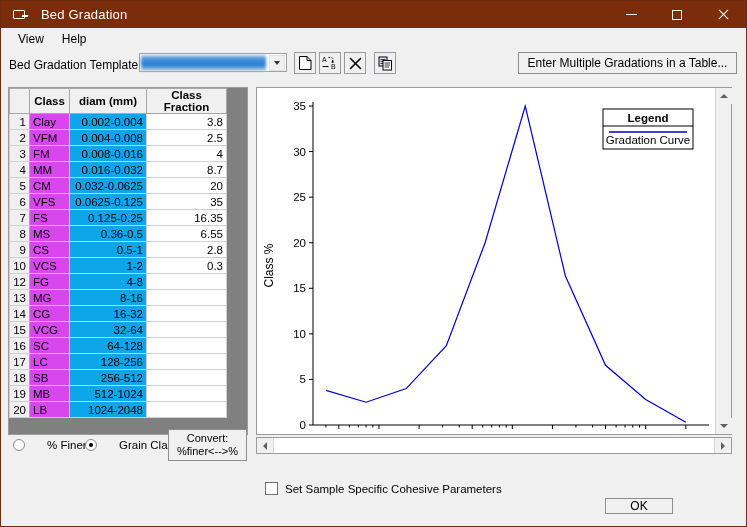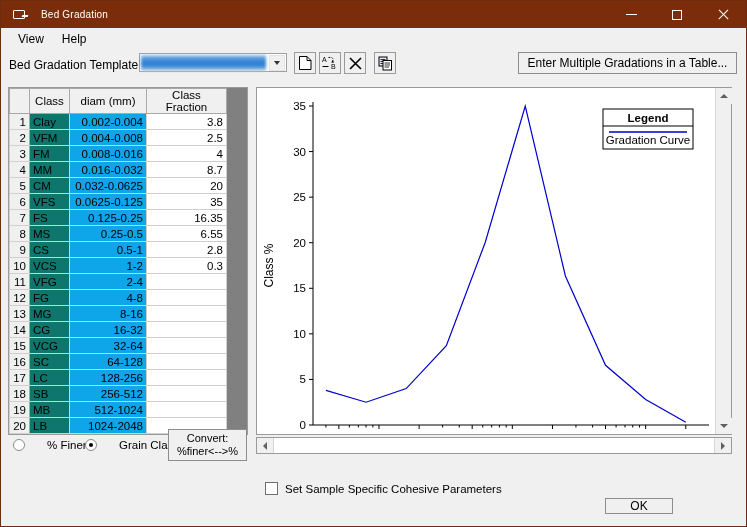--- a/index.html
+++ b/index.html
@@ -8,21 +8,21 @@
     font-family:"Liberation Sans",sans-serif;
     font-size:12px;color:#000;background:#f0f0f0;
   }
   .window{position:absolute;inset:0;background:#f0f0f0;border:1px solid #6b2d0e;box-sizing:border-box;}
 
   
   .titlebar{position:absolute;left:0;top:0;right:0;height:27px;background:#7b2d0b;display:flex;align-items:center;}
   .title-icon{width:16px;height:14px;margin-left:12px;position:relative;}
   .title-icon .f1{position:absolute;left:0;top:2px;width:12px;height:9px;border:1.6px solid #fff;border-radius:1px;box-sizing:border-box;}
   .title-icon .f2{position:absolute;left:9px;top:7px;width:6px;height:2px;background:#fff;transform:skewX(-20deg);}
-  .title-text{color:#fff;font-size:10px;margin-left:12px;letter-spacing:.2px;}
+  .title-text{color:#fff;font-size:13px;margin-left:12px;letter-spacing:.2px;}
   .win-btns{margin-left:auto;display:flex;height:27px;}
   .win-btn{width:46px;height:27px;display:flex;align-items:center;justify-content:center;color:#fff;font-size:13px;}
   .glyph-min{width:11px;height:1px;background:#fff;}
   .glyph-max{width:10px;height:10px;border:1.3px solid #fff;box-sizing:border-box;}
   .glyph-close{position:relative;width:12px;height:12px;}
   .glyph-close:before,.glyph-close:after{content:"";position:absolute;left:0;top:5.5px;width:13px;height:1.3px;background:#fff;}
   .glyph-close:before{transform:rotate(45deg);}
   .glyph-close:after{transform:rotate(-45deg);}
 
   
@@ -42,23 +42,23 @@
   .tb{position:absolute;top:51px;width:22px;height:22px;background:#f0f0f0;border:1px solid #9a9a9a;box-sizing:border-box;display:flex;align-items:center;justify-content:center;}
   .tb1{left:293px;} .tb2{left:318px;} .tb3{left:343px;} .tb4{left:373px;}
 
   .btn-multi{position:absolute;left:517px;top:51px;width:219px;height:22px;background:#f0f0f0;border:1px solid #8d8d8d;box-sizing:border-box;
      font-size:12px;display:flex;align-items:center;justify-content:center;text-align:center;}
 
   
   .tablepanel{position:absolute;left:7px;top:86px;width:240px;height:348px;border:1px solid #9b9b9b;background:#808080;box-sizing:border-box;overflow:hidden;}
   table.grid{border-collapse:collapse;table-layout:fixed;background:#fff;}
   table.grid th,table.grid td{border:1px solid #d0d0d0;font-size:11.5px;height:16px;padding:0 3px;box-sizing:border-box;font-family:"Liberation Sans",sans-serif;}
-  table.grid th{background:#f0f0f0;border:1px solid #a8a8a8;font-weight:normal;text-align:center;height:17px;}
+  table.grid th{background:#f0f0f0;border:1px solid #a8a8a8;font-weight:bold;text-align:center;height:17px;}
   .c-idx{width:20px;background:#f0f0f0;text-align:right;border-right:1px solid #a8a8a8 !important;}
-  .c-cls{width:40px;text-align:left;background:#0f766e;}
+  .c-cls{width:40px;text-align:left;background:#d946ef;}
   .c-dia{width:77px;text-align:right;background:#0ea5e9;}
   .c-frac{width:80px;text-align:right;background:#fff;}
   th.c-idx{background:#f0f0f0;}
 
   
   .radiorow{position:absolute;left:8px;top:432px;width:240px;height:34px;}
   .radio{position:absolute;top:6px;display:flex;align-items:center;font-size:11.5px;gap:18px;}
   .radio .dot{width:12px;height:12px;border-radius:50%;border:1px solid #8a8a8a;background:#fff;margin-right:4px;position:relative;box-sizing:border-box;}
   .radio.on .dot:after{content:"";position:absolute;left:3px;top:3px;width:4px;height:4px;border-radius:50%;background:#000;}
   .r1{left:4px;} .r2{left:76px;}
@@ -215,40 +215,34 @@
           </tr>
           <tr>
             <td class="c-idx">7</td>
             <td class="c-cls">FS</td>
             <td class="c-dia">0.125-0.25</td>
             <td class="c-frac">16.35</td>
           </tr>
           <tr>
             <td class="c-idx">8</td>
             <td class="c-cls">MS</td>
-            <td class="c-dia">0.25-0.5</td>
+            <td class="c-dia">0.36-0.5</td>
             <td class="c-frac">6.55</td>
           </tr>
           <tr>
             <td class="c-idx">9</td>
             <td class="c-cls">CS</td>
             <td class="c-dia">0.5-1</td>
             <td class="c-frac">2.8</td>
           </tr>
           <tr>
             <td class="c-idx">10</td>
             <td class="c-cls">VCS</td>
             <td class="c-dia">1-2</td>
             <td class="c-frac">0.3</td>
-          </tr>
-          <tr>
-            <td class="c-idx">11</td>
-            <td class="c-cls">VFG</td>
-            <td class="c-dia">2-4</td>
-            <td class="c-frac"></td>
           </tr>
           <tr>
             <td class="c-idx">12</td>
             <td class="c-cls">FG</td>
             <td class="c-dia">4-8</td>
             <td class="c-frac"></td>
           </tr>
           <tr>
             <td class="c-idx">13</td>
             <td class="c-cls">MG</td>

